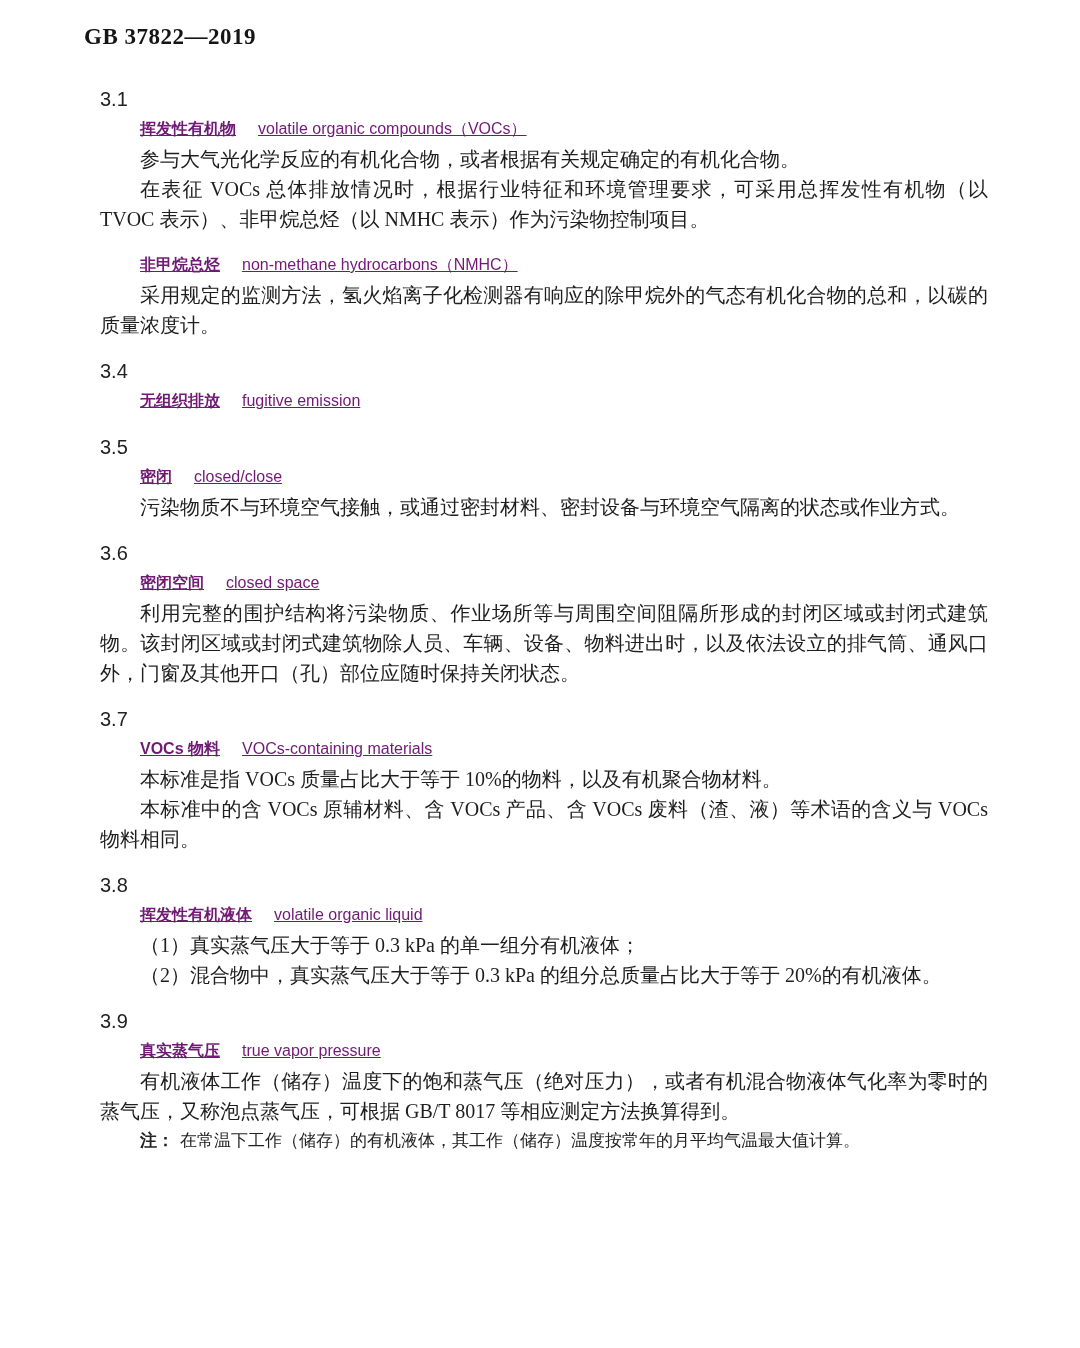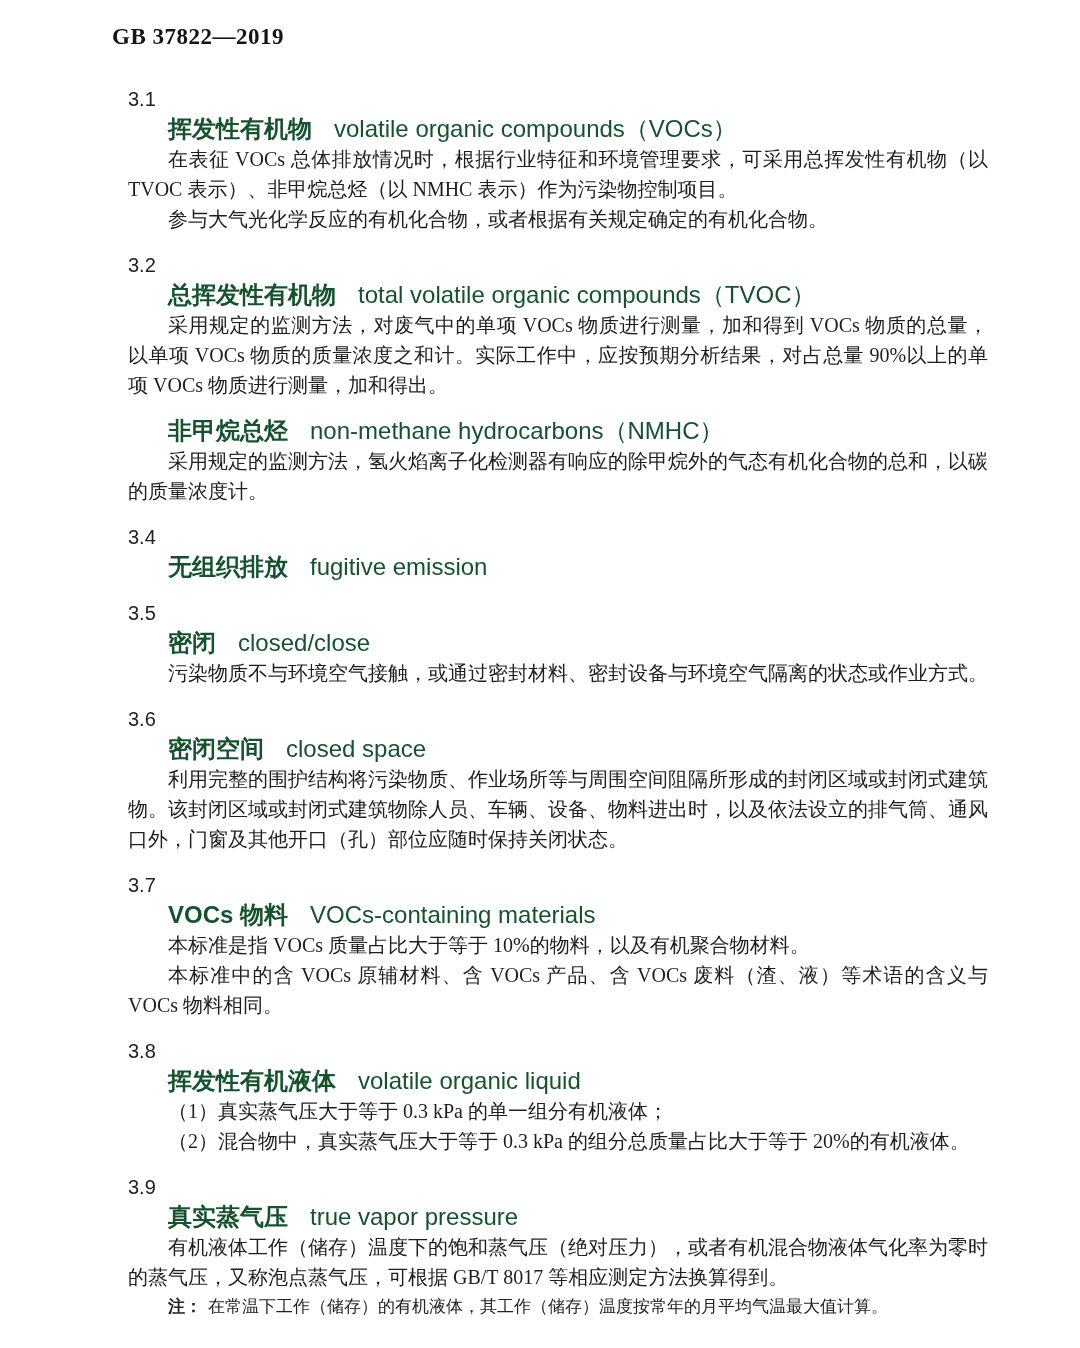--- a/index.html
+++ b/index.html
@@ -9,21 +9,21 @@
   }
   body {
     width: 1080px;
     height: 1348px;
     overflow: hidden;
     color: #1e1e1e;
     font-family: "Liberation Serif", serif;
     -webkit-font-smoothing: antialiased;
   }
   .page {
-    padding: 20px 76px 0 112px;
+    padding: 20px 76px 0 84px;
   }
   .doc-code {
     font-family: "Liberation Serif", serif;
     font-weight: bold;
     font-size: 23px;
     line-height: 34px;
     letter-spacing: 0.5px;
     margin: 0 0 30px 0;
     color: #151515;
   }
@@ -31,25 +31,26 @@
     margin: 16px;
   }
   .clause-number {
     font-family: "Liberation Sans", sans-serif;
     font-size: 20px;
     line-height: 30px;
     color: #222;
   }
   .clause-term {
     font-family: "Liberation Sans", sans-serif;
-    font-size: 24px;
+    font-size: 16px;
     line-height: 30px;
     padding-left: 40px;
-    color: #14532d;
+    color: #701a75;
     white-space: nowrap;
+    text-decoration: underline;
   }
   .term-zh {
     font-weight: bold;
   }
   .term-en {
     font-weight: normal;
     margin-left: 22px;
   }
   .para {
     margin: 0;
@@ -78,31 +79,24 @@
 <body>
 
 <div class="page">
   <h1 class="doc-code">GB 37822—2019</h1>
   <div id="sections">
   <section class="clause">
     <div class="clause-number">3.1</div>
     <div class="clause-term">
       <span class="term-zh">挥发性有机物</span><span class="term-en">volatile organic compounds（VOCs）</span>
     </div>
-  <p class="para">在表征 VOCs 总体排放情况时，根据行业特征和环境管理要求，可采用总挥发性有机物（以 TVOC 表示）、非甲烷总烃（以 NMHC 表示）作为污染物控制项目。</p>
-        <p class="para">参与大气光化学反应的有机化合物，或者根据有关规定确定的有机化合物。</p>
+  <p class="para">参与大气光化学反应的有机化合物，或者根据有关规定确定的有机化合物。</p>
+        <p class="para">在表征 VOCs 总体排放情况时，根据行业特征和环境管理要求，可采用总挥发性有机物（以 TVOC 表示）、非甲烷总烃（以 NMHC 表示）作为污染物控制项目。</p>
       </section>
 
-  <section class="clause">
-    <div class="clause-number">3.2</div>
-    <div class="clause-term">
-      <span class="term-zh">总挥发性有机物</span><span class="term-en">total volatile organic compounds（TVOC）</span>
-    </div>
-  <p class="para">采用规定的监测方法，对废气中的单项 VOCs 物质进行测量，加和得到 VOCs 物质的总量，以单项 VOCs 物质的质量浓度之和计。实际工作中，应按预期分析结果，对占总量 90%以上的单项 VOCs 物质进行测量，加和得出。</p>
-      </section>
 
   <section class="clause">
     <div class="clause-term">
       <span class="term-zh">非甲烷总烃</span><span class="term-en">non-methane hydrocarbons（NMHC）</span>
     </div>
   <p class="para">采用规定的监测方法，氢火焰离子化检测器有响应的除甲烷外的气态有机化合物的总和，以碳的质量浓度计。</p>
       </section>
 
   <section class="clause">
     <div class="clause-number">3.4</div>

